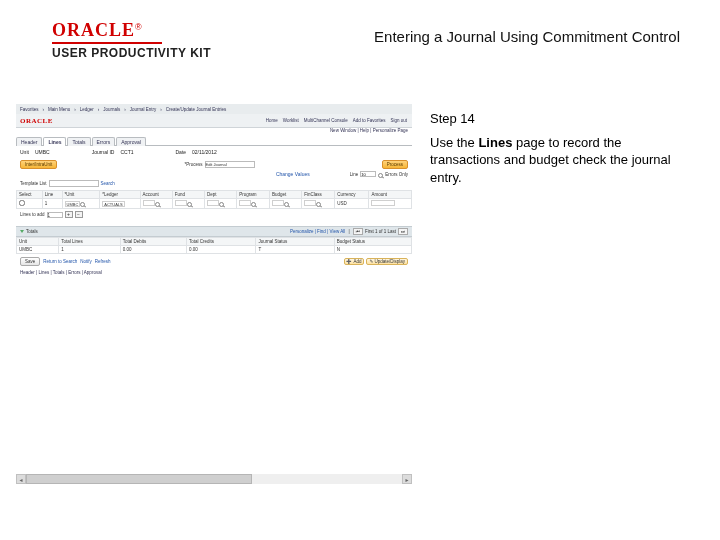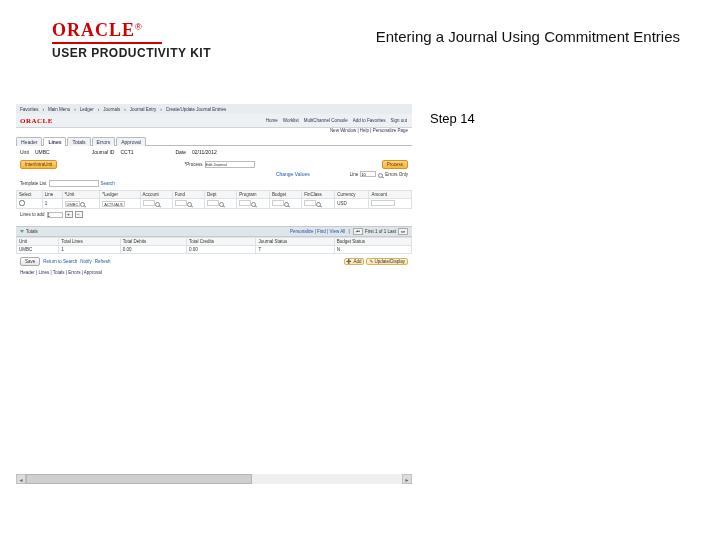--- a/index.html
+++ b/index.html
@@ -79,24 +79,27 @@
 </style>
 </head>
 <body>
 
 <div class="logo-block">
   <span class="logo-word">ORACLE</span><span class="logo-reg">®</span>
   <hr class="logo-rule">
   <div class="logo-sub">USER PRODUCTIVITY KIT</div>
 </div>
 
-<div class="doc-title">Entering a Journal Using Commitment Entries</div>
+<div class="doc-title">Entering a Journal Using Commitment Control</div>
 
 <div class="step-col">
   <h4>Step 14</h4>
+  <p>
+    <span>Use the </span><b>Lines</b><span> page to record the transactions and budget check the journal entry.</span>
+  </p>
 </div>
 
 <div class="app-frame">
   <div class="app-inner">
 
     <div class="bc-bar">
       <span>Favorites</span> ›
       <span>Main Menu</span> ›
       <span>Ledger</span> ›
       <span>Journals</span> ›

